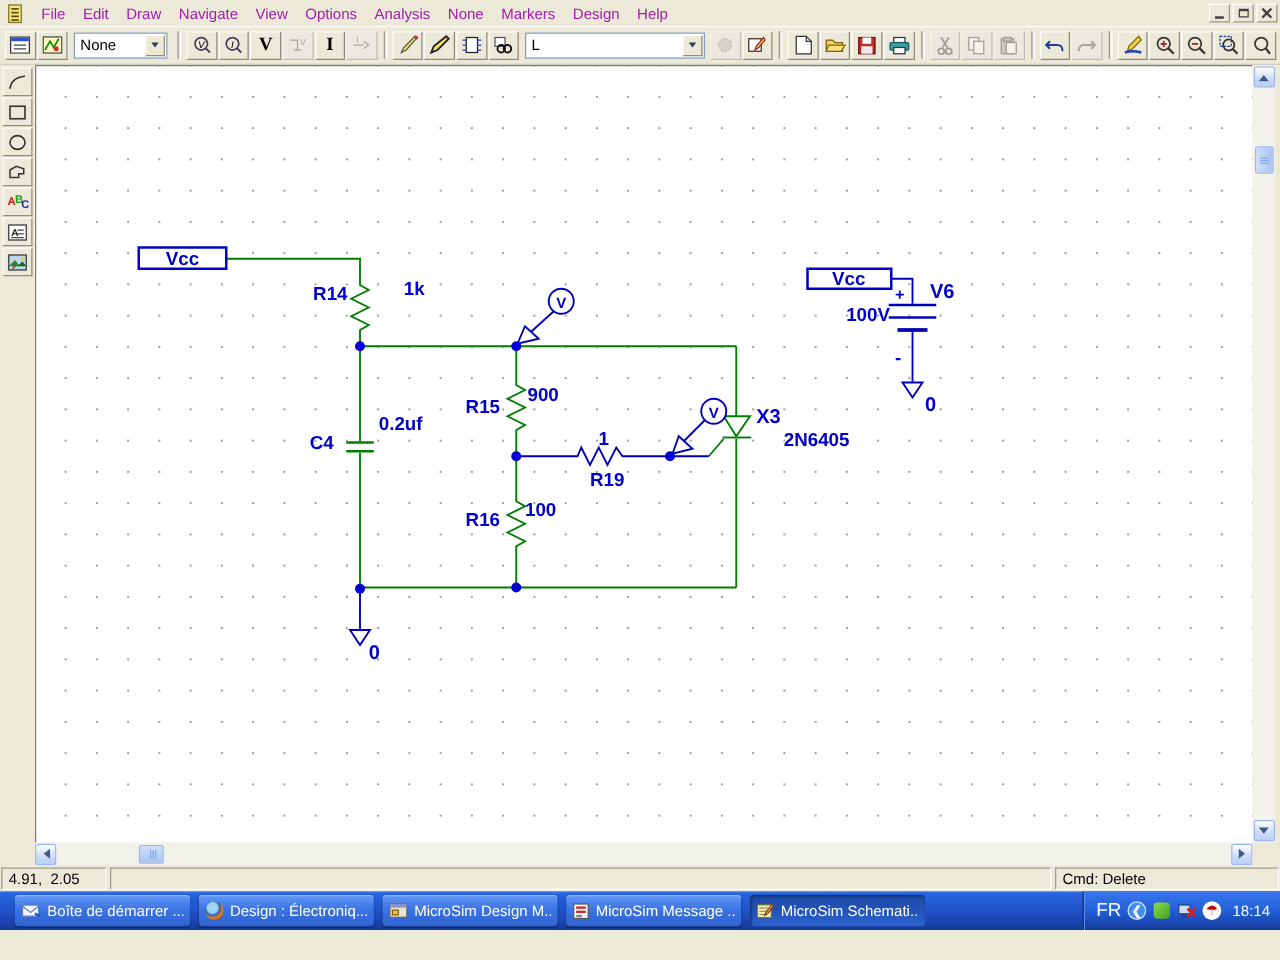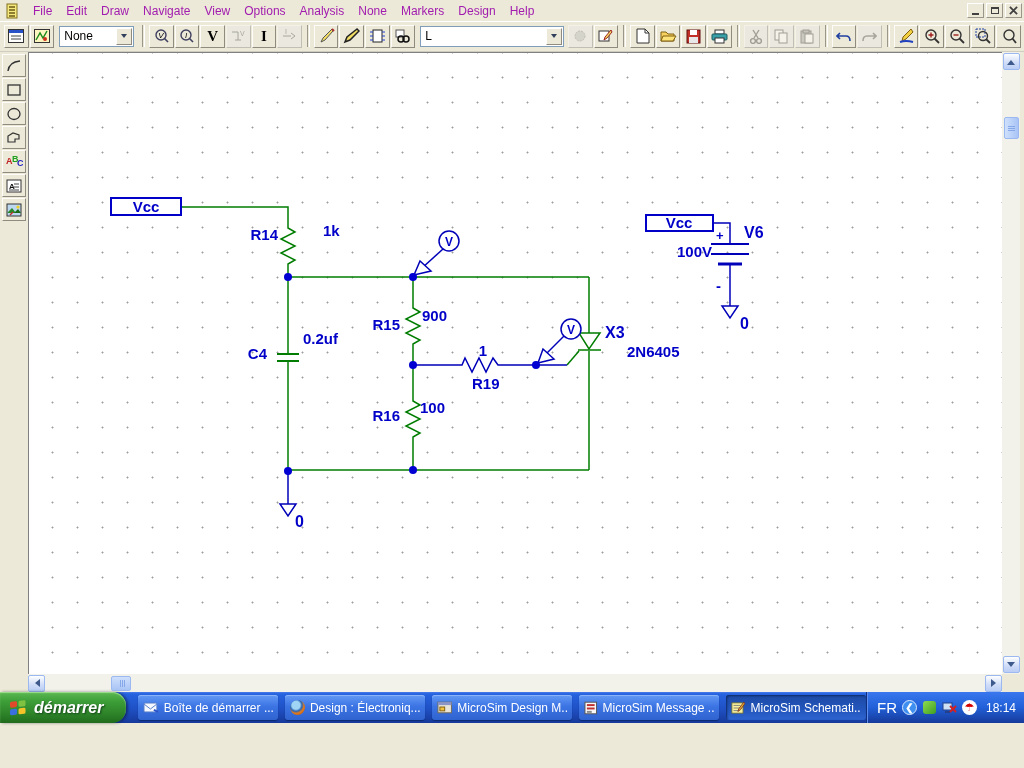--- a/index.html
+++ b/index.html
@@ -522,33 +522,27 @@
         <span class="tri-left"></span>
       </div>
     <div class="hthumb"></div>
     <div class="htrack"></div>
     <div class="sbtn">
         <span class="tri-right"></span>
       </div>
     <div class="corner-r"></div>
   </div>
 
+  <div class="statusbar">
+    <div class="spanel coords">4.91,  2.05</div>
+    <div class="spanel mid"></div>
+    <div class="spanel cmd">Cmd: Delete</div>
+  </div>
 
   <div class="taskbar">
-    <div class="startbtn">
-      <svg width="20" height="20" viewBox="0 0 20 20">
-        <g transform="skewY(-6)">
-          <rect x="2" y="4" width="7" height="6" rx="1.5" fill="#e04a2a"></rect>
-          <rect x="10.5" y="4" width="7" height="6" rx="1.5" fill="#7fc242"></rect>
-          <rect x="2" y="11.5" width="7" height="6" rx="1.5" fill="#3a6fe0"></rect>
-          <rect x="10.5" y="11.5" width="7" height="6" rx="1.5" fill="#f5c22a"></rect>
-        </g>
-      </svg>
-      <span class="start-label">démarrer</span>
-    </div>
     <div class="taskbtns">
       <div class="taskbtn">
         <svg width="16" height="13" viewBox="0 0 16 13">
           <rect x="1" y="2" width="13" height="9" rx="1" fill="#f5f8ff" stroke="#5a7ec8"></rect>
           <path d="M1 3 L7.5 8 L14 3" fill="none" stroke="#5a7ec8"></path>
           <path d="M11 9 L15 11" stroke="#2a52c8" stroke-width="2"></path>
         </svg>
         <span class="lbl">Boîte de démarrer ...</span>
       </div>
       <div class="taskbtn">

